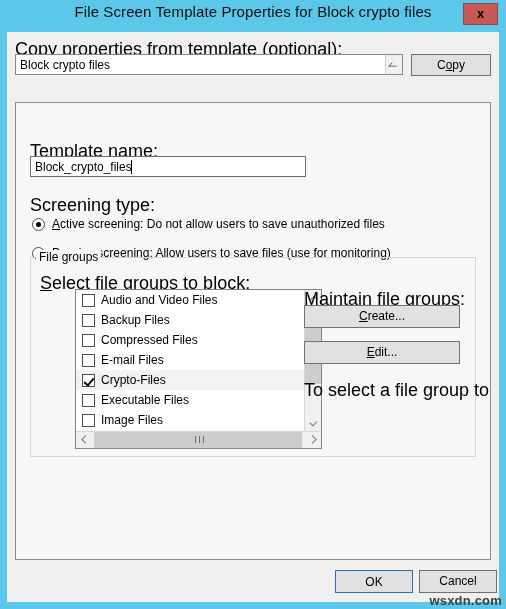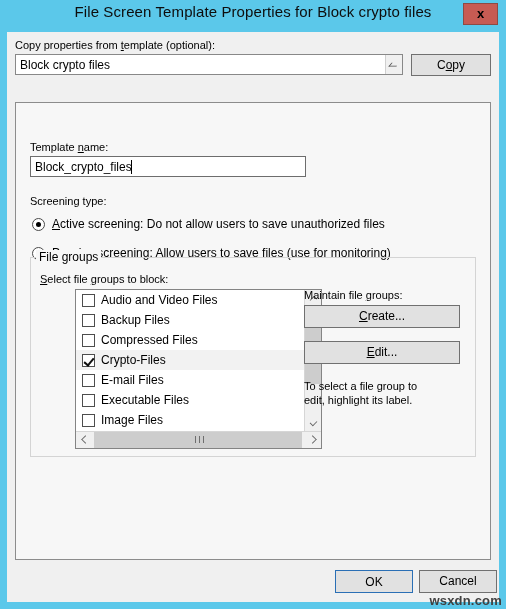--- a/index.html
+++ b/index.html
@@ -61,21 +61,21 @@
     left: 7px;
     top: 32px;
     width: 492px;
     height: 570px;
     background: #f0f0f0;
     box-sizing: border-box;
   }
 
   .lbl {
     position: absolute;
-    font-size: 11px;
+    font-size: 18px;
     color: #000;
     white-space: nowrap;
   }
   .u { text-decoration: underline; }
 
   
   #copy-label { left: 8px; top: 7px; }
 
   
   #template-combo {
@@ -564,27 +564,27 @@
             <span class="list-label">Audio and Video Files</span>
           </div>
           <div class="list-row">
             <span class="cb"></span>
             <span class="list-label">Backup Files</span>
           </div>
           <div class="list-row">
             <span class="cb"></span>
             <span class="list-label">Compressed Files</span>
           </div>
+          <div class="list-row">
+            <span class="cb"></span>
+            <span class="list-label">E-mail Files</span>
+          </div>
           <div class="list-row checked selected">
             <span class="cb"></span>
             <span class="list-label">Crypto-Files</span>
-          </div>
-          <div class="list-row">
-            <span class="cb"></span>
-            <span class="list-label">E-mail Files</span>
           </div>
           <div class="list-row">
             <span class="cb"></span>
             <span class="list-label">Executable Files</span>
           </div>
           <div class="list-row">
             <span class="cb"></span>
             <span class="list-label">Image Files</span>
           </div>
           <div class="list-row">
@@ -622,21 +622,20 @@
       <div class="lbl" id="maintain-label">Maintain file <span class="u">g</span>roups:</div>
 
       <div class="btn" id="create-button">
           <span><span class="u">C</span>reate...</span>
         </div>
       <div class="btn" id="edit-button">
           <span><span class="u">E</span>dit...</span>
         </div>
 
       <div class="lbl" id="hint-line1">To select a file group to</div>
-      <div class="lbl" id="hint-line2">edit, highlight its label.</div>
 
     </div>
 
     <div class="btn" id="ok-button">
       <div id="ok-inner">OK</div>
     </div>
     <div class="btn" id="cancel-button">Cancel</div>
 
   </div>
 

